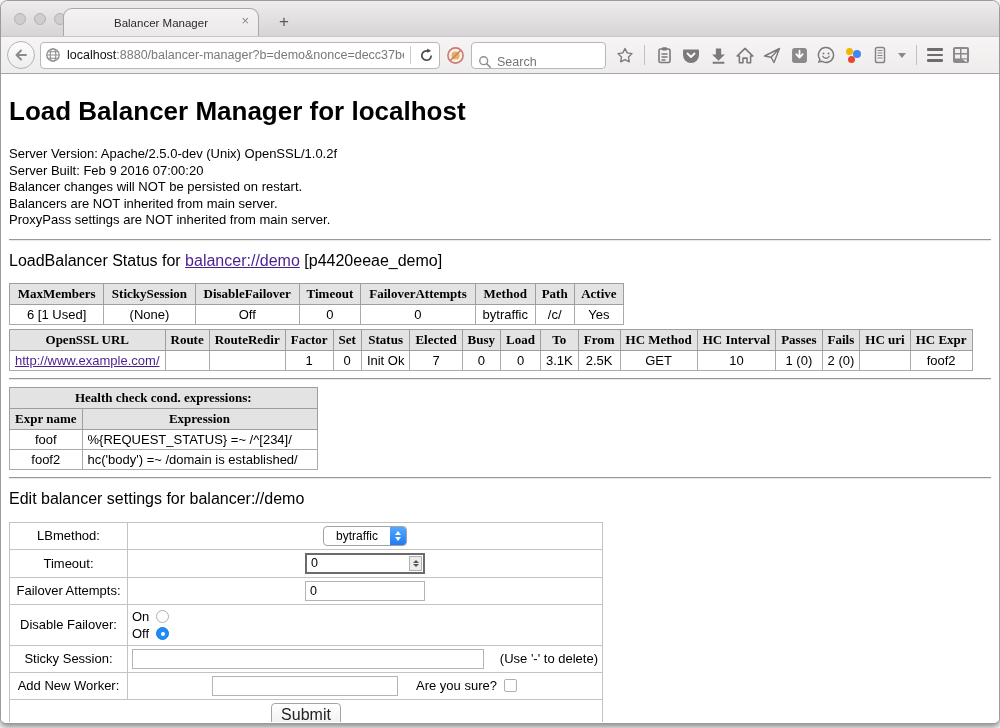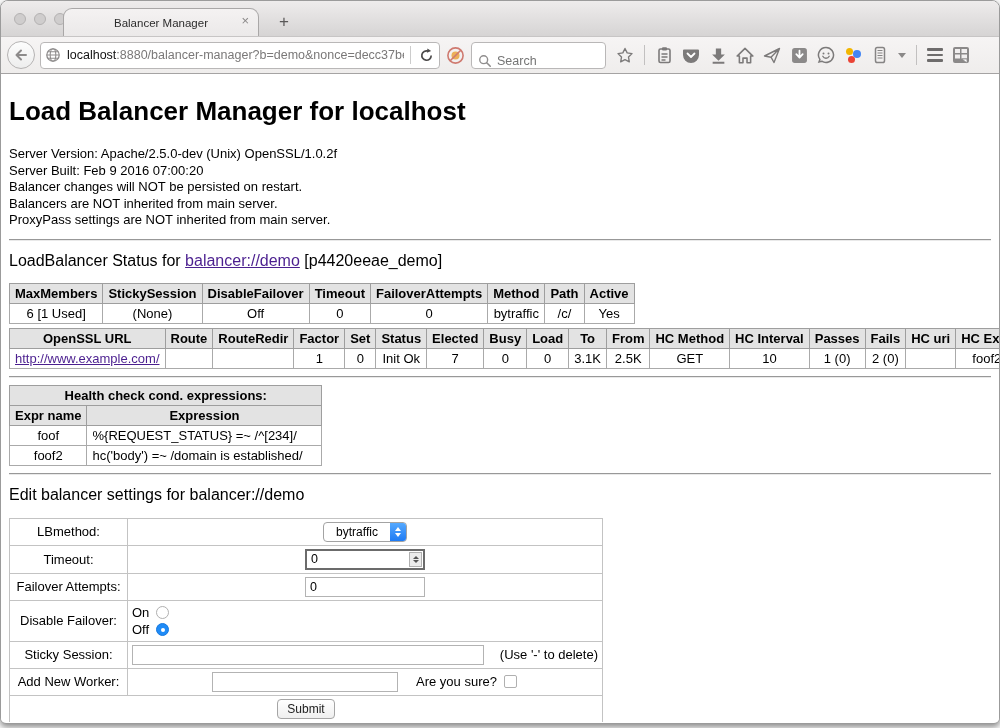--- a/index.html
+++ b/index.html
@@ -24,40 +24,40 @@
   .navback { width:28px; height:28px; border-radius:50%; background:linear-gradient(#fdfdfd,#ededed);
              border:1px solid #b5b3b3; display:flex; align-items:center; justify-content:center; flex:none; }
   .urlbar { margin-left:5px; width:400px; height:27px; background:#fff; border:1px solid #b9b7b7; border-radius:4px;
             display:flex; align-items:center; padding:0 4px; overflow:hidden; flex:none; }
   .urltext { flex:1; white-space:nowrap; overflow:hidden; font-size:12.5px; margin-left:6px; }
   .urlhost { color:#111; }
   .urlrest { color:#7a7878; }
   .vdiv { width:1px; height:18px; background:#ccc; margin:0 6px; flex:none; }
   .blockicon { margin:0 6px; flex:none; display:flex; }
   .searchbar { width:135px; height:27px; background:#fff; border:1px solid #b9b7b7; border-radius:4px;
-               display:flex; align-items:flex-end; padding:0 6px; flex:none; }
+               display:flex; align-items:flex-start; padding:12px 6px; flex:none; }
   .searchbar input { border:none; outline:none; width:95px; font-size:12.5px; color:#333; margin-left:5px; background:transparent; font-family:"Liberation Sans",sans-serif; }
   .tbicons { display:flex; align-items:center; margin-left:10px; gap:9px; }
   .icon16 { width:18px; height:18px; display:flex; align-items:center; justify-content:center; flex:none; }
   .isep { width:1px; height:20px; background:#c2c0c0; margin:0 1px; }
   .dots { position:relative; width:18px; height:18px; }
   .dots i { position:absolute; border-radius:50%; display:block; }
   .burger { display:flex; flex-direction:column; gap:3px; }
   .burger i { display:block; width:16px; height:2.5px; background:#6e6c6c; border-radius:1px; }
   .caret { width:0; height:0; border-left:4px solid transparent; border-right:4px solid transparent; border-top:5px solid #8a8888; }
 
   
   .content { background:#fff; height:648px; padding:8px; overflow:hidden; color:#000; }
   h1.pagetitle { font-size:26px; font-weight:bold; margin:14px 0 19px 0; letter-spacing:0; }
   .infoline { font-size:13px; line-height:16.5px; }
   hr.rule { border:none; border-top:1px solid #989898; border-bottom:1px solid #e9e9e9; margin:7px 0; }
   h3.sect { font-size:16px; font-weight:normal; margin:11px 0 13px 0; }
   h3.sect a { color:#4b1f8f; }
   table.t { border-collapse:collapse; font-size:13px; margin:0 0 4px 0; }
-  table.t th { background:#e3e3e3; font-weight:bold; border:1px solid #9e9e9e; padding:2px 5px; text-align:center; white-space:nowrap; }
+  table.t th { background:#e3e3e3; font-weight:bold; border:1px solid #9e9e9e; padding:2px 5px; text-align:center; white-space:nowrap;font-family:Liberation Serif, serif; }
   table.t td { border:1px solid #aaa; padding:2px 5px; text-align:center; white-space:nowrap;margin-left:24px; }
   table.t a { color:#4b1f8f; }
   .tworkers { margin-top:14px; width:960px; }
   .tstatus { width:615px; }
   .thealth td.expr { text-align:left; }
   .lefty { text-align:left !important; }
 
   
   table.form { border-collapse:collapse; width:594px; font-size:13px; border:1px solid #8f8f8f; margin-top:14px; }
   table.form td { border:1px solid #c3c3c3; padding:3px 4px; }
@@ -82,21 +82,21 @@
   .w120 { width:120px; } .w350 { width:352px; } .w185 { width:186px; }
   .radioline { display:flex; align-items:center; justify-content:flex-start; gap:7px; height:17px; }
   .radio { width:13px; height:13px; border-radius:50%; border:1px solid #b0b0b0; background:#fff; display:inline-block; }
   .radio.checked { background:#1f8bf7; border-color:#1779de; position:relative; }
   .radio.checked::after { content:""; position:absolute; left:4px; top:4px; width:4px; height:4px; border-radius:50%; background:#fff; }
   .checkbox { width:13px; height:13px; border:1px solid #b0b0b0; border-radius:2px; background:#fff; display:inline-block; }
   .stickyrow { display:flex; align-items:center; }
   .stickyrow .hint { margin-left:auto; font-size:13px; }
   .addrow { display:flex; align-items:center; padding-left:80px; gap:18px; }
   .surewrap { display:flex; align-items:center; gap:7px; font-size:13px; }
-  button.submit { font-size:12px; padding:2px 9px; border:1px solid #a5a5a5; border-radius:4px;
+  button.submit { font-size:16px; padding:2px 9px; border:1px solid #a5a5a5; border-radius:4px;
                   background:linear-gradient(#fff,#efefef); color:#222; font-family:"Liberation Sans",sans-serif; }
   .centerrow { text-align:center; }
 </style>
 </head>
 <body>
 
 <div class="window">
 
   <div class="tabstrip">
     <div class="traffic">

